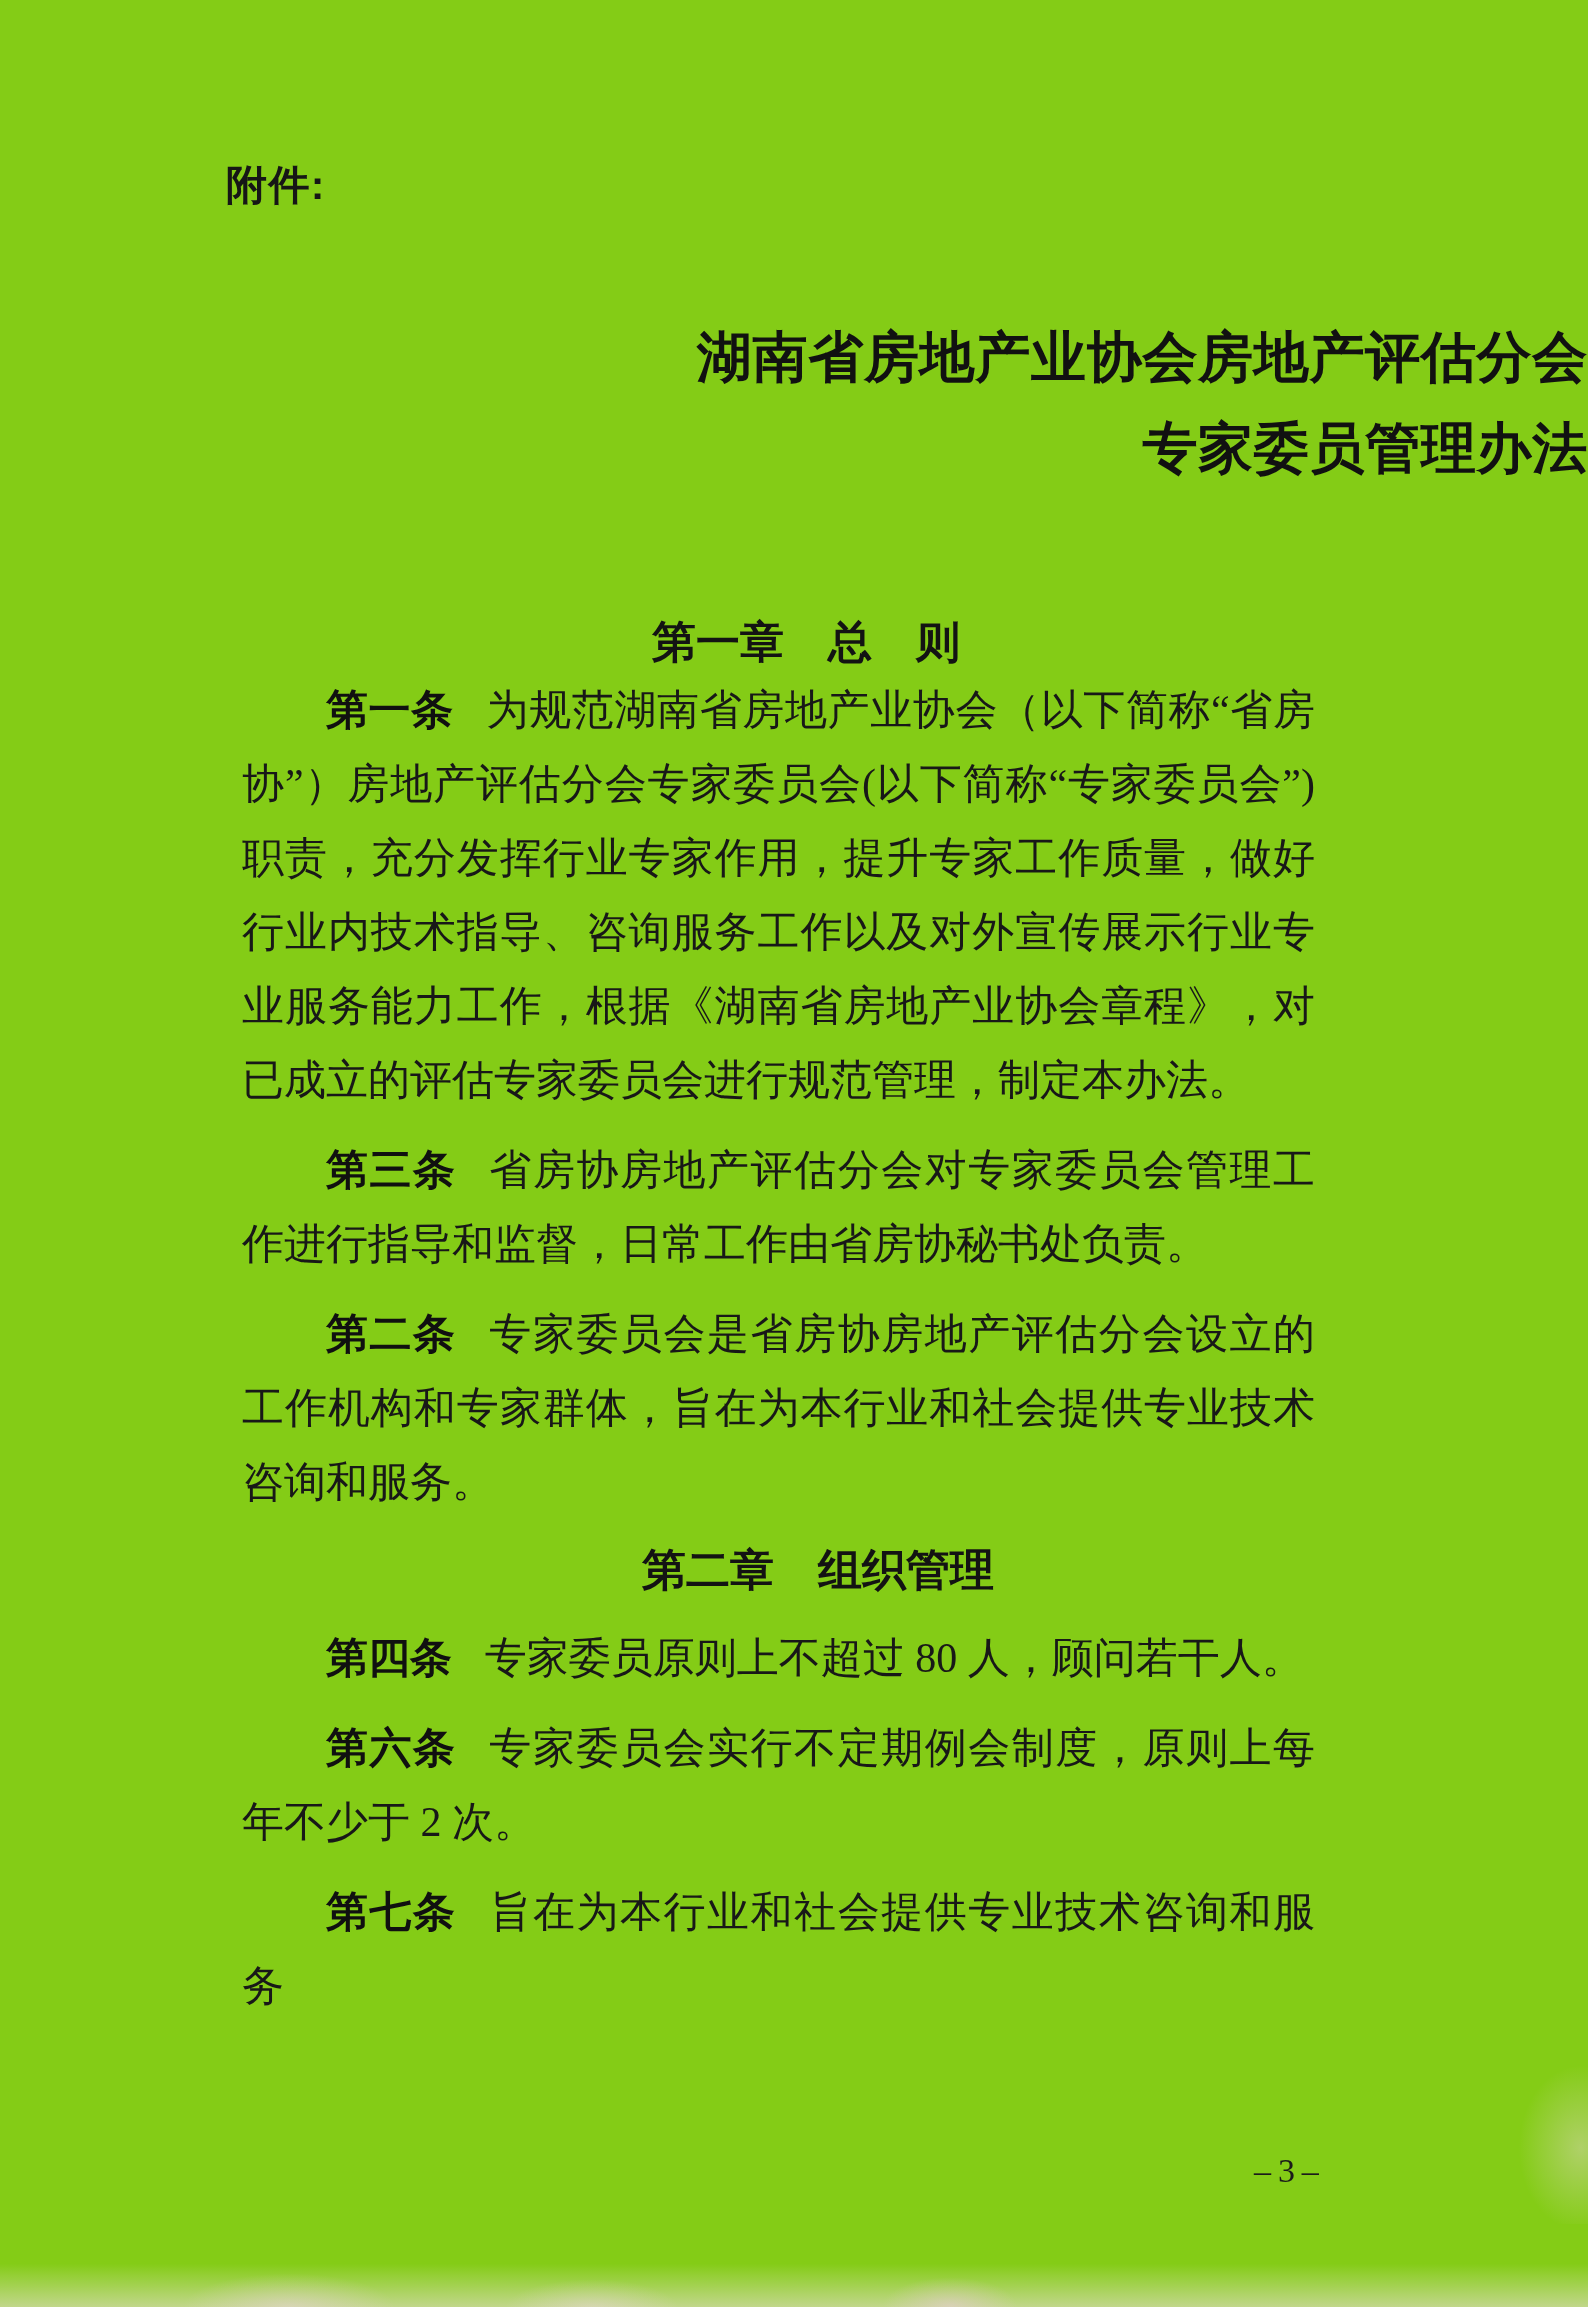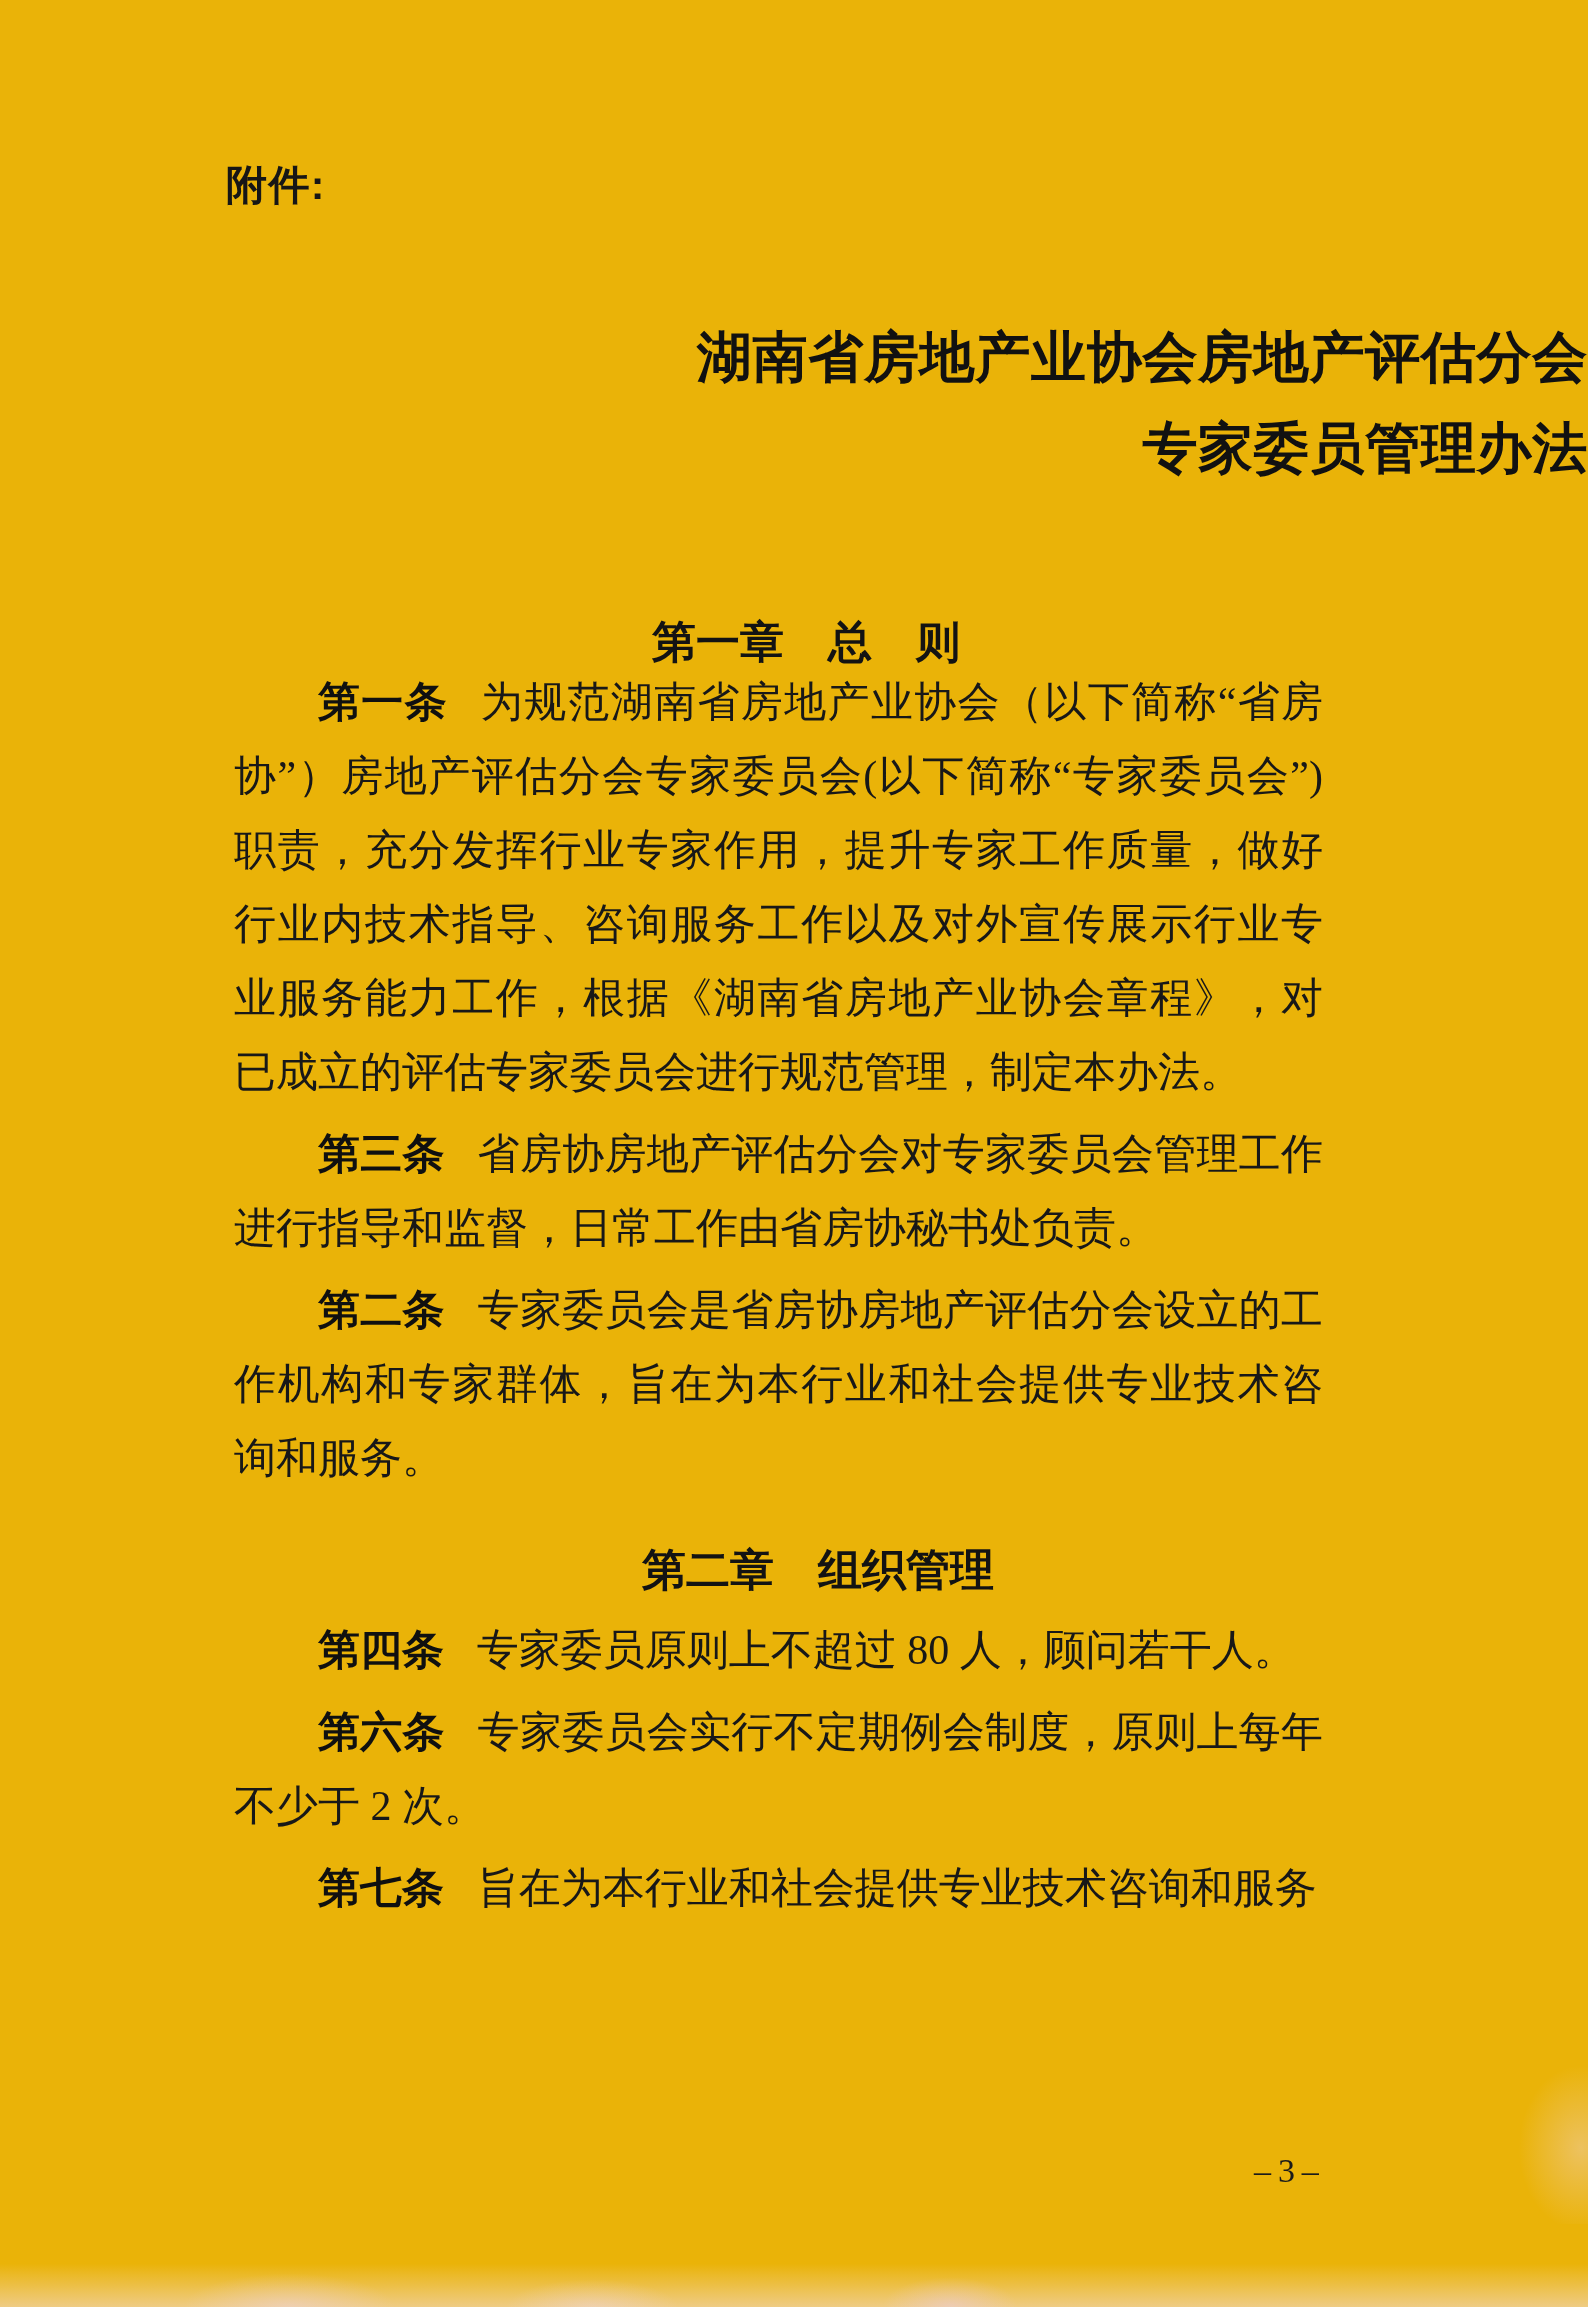--- a/index.html
+++ b/index.html
@@ -1,20 +1,20 @@
 <!DOCTYPE html>
 <html style="font-size:11px"><head>
 <meta charset="utf-8">
 <style>
   html,body { margin:0; padding:0; background:#e8e8e8; }
   .page {
     position:relative;
     width:1588px; height:2307px;
     margin:0 auto;
-    background:#eab308;
+    background:#84cc16;
     color:#161616;
     overflow:hidden;
     font-family:"Liberation Serif","DejaVu Serif",serif;
   }
   .attachment-label {
     position:absolute; left:226px; top:160px;
     font-family:"Liberation Sans","DejaVu Sans",sans-serif;
     font-weight:600; font-size:41px; line-height:50px;
     letter-spacing:1.4px;
   }
@@ -38,21 +38,21 @@
   .chapter-heading.c2 { top:1544px;padding-left:24px; }
   .body-block {
     position:absolute; left:226px; width:1105px;
     font-size:42px; line-height:74px;
     text-align:justify;
     text-justify:inter-ideograph;
     color:#181818;
   }
   .body-block.b1 { top:657px; }
   .body-block.b2 { top:1605px; }
-  p.article { margin:8px; padding:0; text-indent:2em; }
+  p.article { margin:16px; padding:0; text-indent:2em; }
   .art-num {
     font-family:"Liberation Sans","DejaVu Sans",sans-serif;
     font-weight:700;
     margin-right:0.78em;
     color:#101010;
   }
   .page-number {
     position:absolute; left:1254px; top:2150px;
     font-size:34px; line-height:41px;
     letter-spacing:6.9px;

